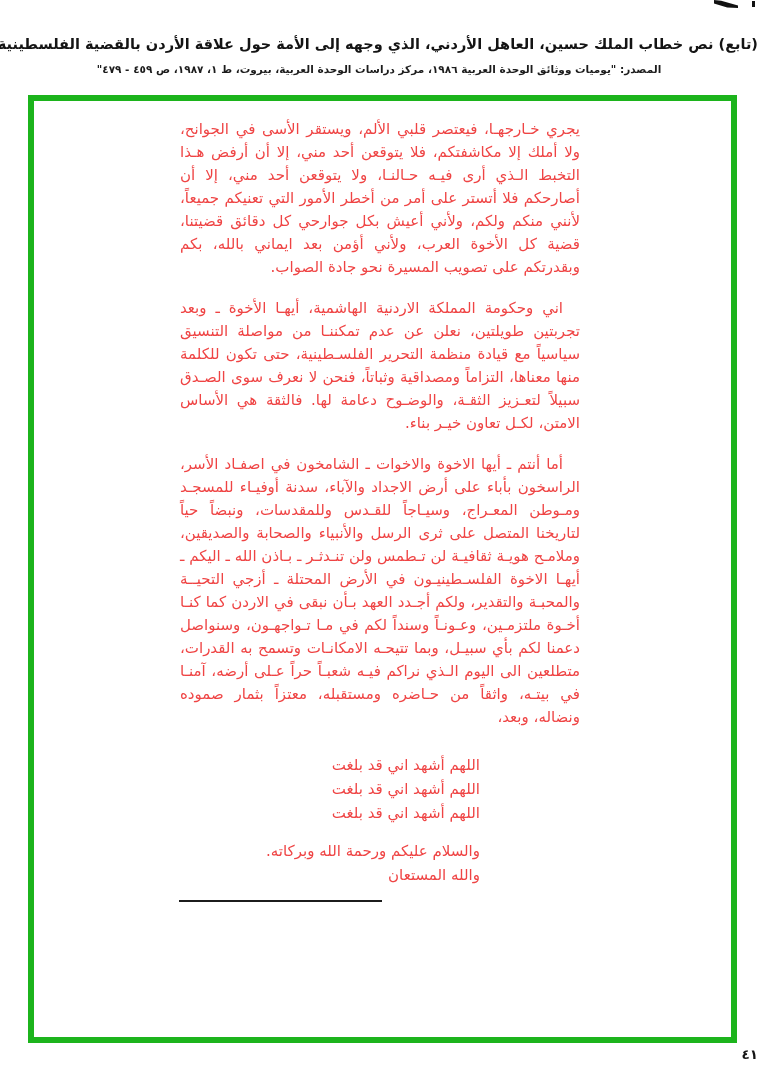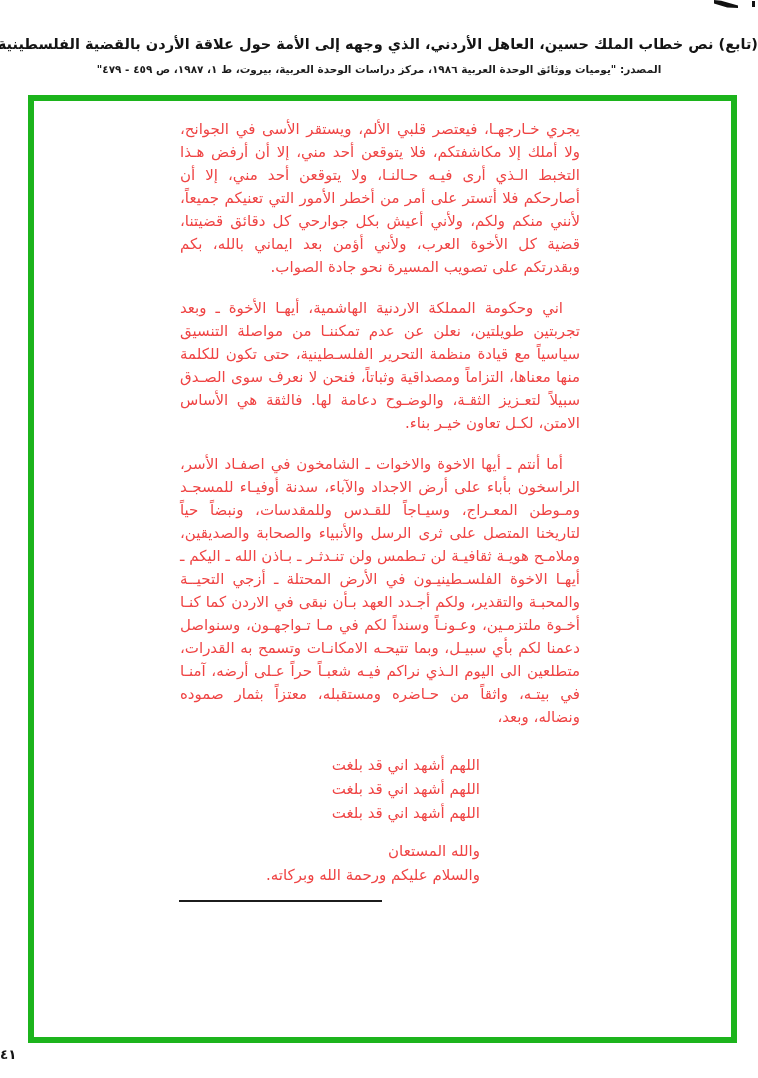--- a/index.html
+++ b/index.html
@@ -100,21 +100,21 @@
     margin-top: 13px;
     margin-right: 98px;
     margin-left: auto;
   }
 
   .page-number {
     position: absolute;
     top: 1046px;
     left: 0;
     width: 758px;
-    text-align: left;
+    text-align: right;
     font-weight: bold;
     font-size: 13.5px;
     direction: rtl;
   }
 </style>
 </head>
 <body>
 
 <div class="page">
 
@@ -134,22 +134,22 @@
     <p class="par indent">اني وحكومة المملكة الاردنية الهاشمية، أيهـا الأخوة ـ وبعد تجربتين طويلتين، نعلن عن عدم تمكننـا من مواصلة التنسيق سياسياً مع قيادة منظمة التحرير الفلسـطينية، حتى تكون للكلمة منها معناها، التزاماً ومصداقية وثباتاً، فنحن لا نعرف سوى الصـدق سبيلاً لتعـزيز الثقـة، والوضـوح دعامة لها. فالثقة هي الأساس الامتن، لكـل تعاون خيـر بناء.</p>
 
     <p class="par indent">أما أنتم ـ أيها الاخوة والاخوات ـ الشامخون في اصفـاد الأسر، الراسخون بأباء على أرض الاجداد والآباء، سدنة أوفيـاء للمسجـد ومـوطن المعـراج، وسيـاجاً للقـدس وللمقدسات، ونبضاً حياً لتاريخنا المتصل على ثرى الرسل والأنبياء والصحابة والصديقين، وملامـح هويـة ثقافيـة لن تـطمس ولن تنـدثـر ـ بـاذن الله ـ اليكم ـ أيهـا الاخوة الفلسـطينيـون في الأرض المحتلة ـ أزجي التحيــة والمحبـة والتقدير، ولكم أجـدد العهد بـأن نبقى في الاردن كما كنـا أخـوة ملتزمـين، وعـونـاً وسنداً لكم في مـا تـواجهـون، وسنواصل دعمنا لكم بأي سبيـل، وبما تتيحـه الامكانـات وتسمح به القدرات، متطلعين الى اليوم الـذي نراكم فيـه شعبـاً حراً عـلى أرضه، آمنـا في بيتـه، واثقاً من حـاضره ومستقبله، معتزاً بثمار صموده ونضاله، وبعد،</p>
 
     <div class="closing-block">
       <div>اللهم أشهد اني قد بلغت</div>
       <div>اللهم أشهد اني قد بلغت</div>
       <div>اللهم أشهد اني قد بلغت</div>
 
       <div class="closing-lines">
+        <div>والسلام عليكم ورحمة الله وبركاته.</div>
         <div>والله المستعان</div>
-        <div>والسلام عليكم ورحمة الله وبركاته.</div>
       </div>
 
       <div class="divider"></div>
     </div>
 
   </div>
 
   <div class="page-number">٤١</div>
 
 </div>

